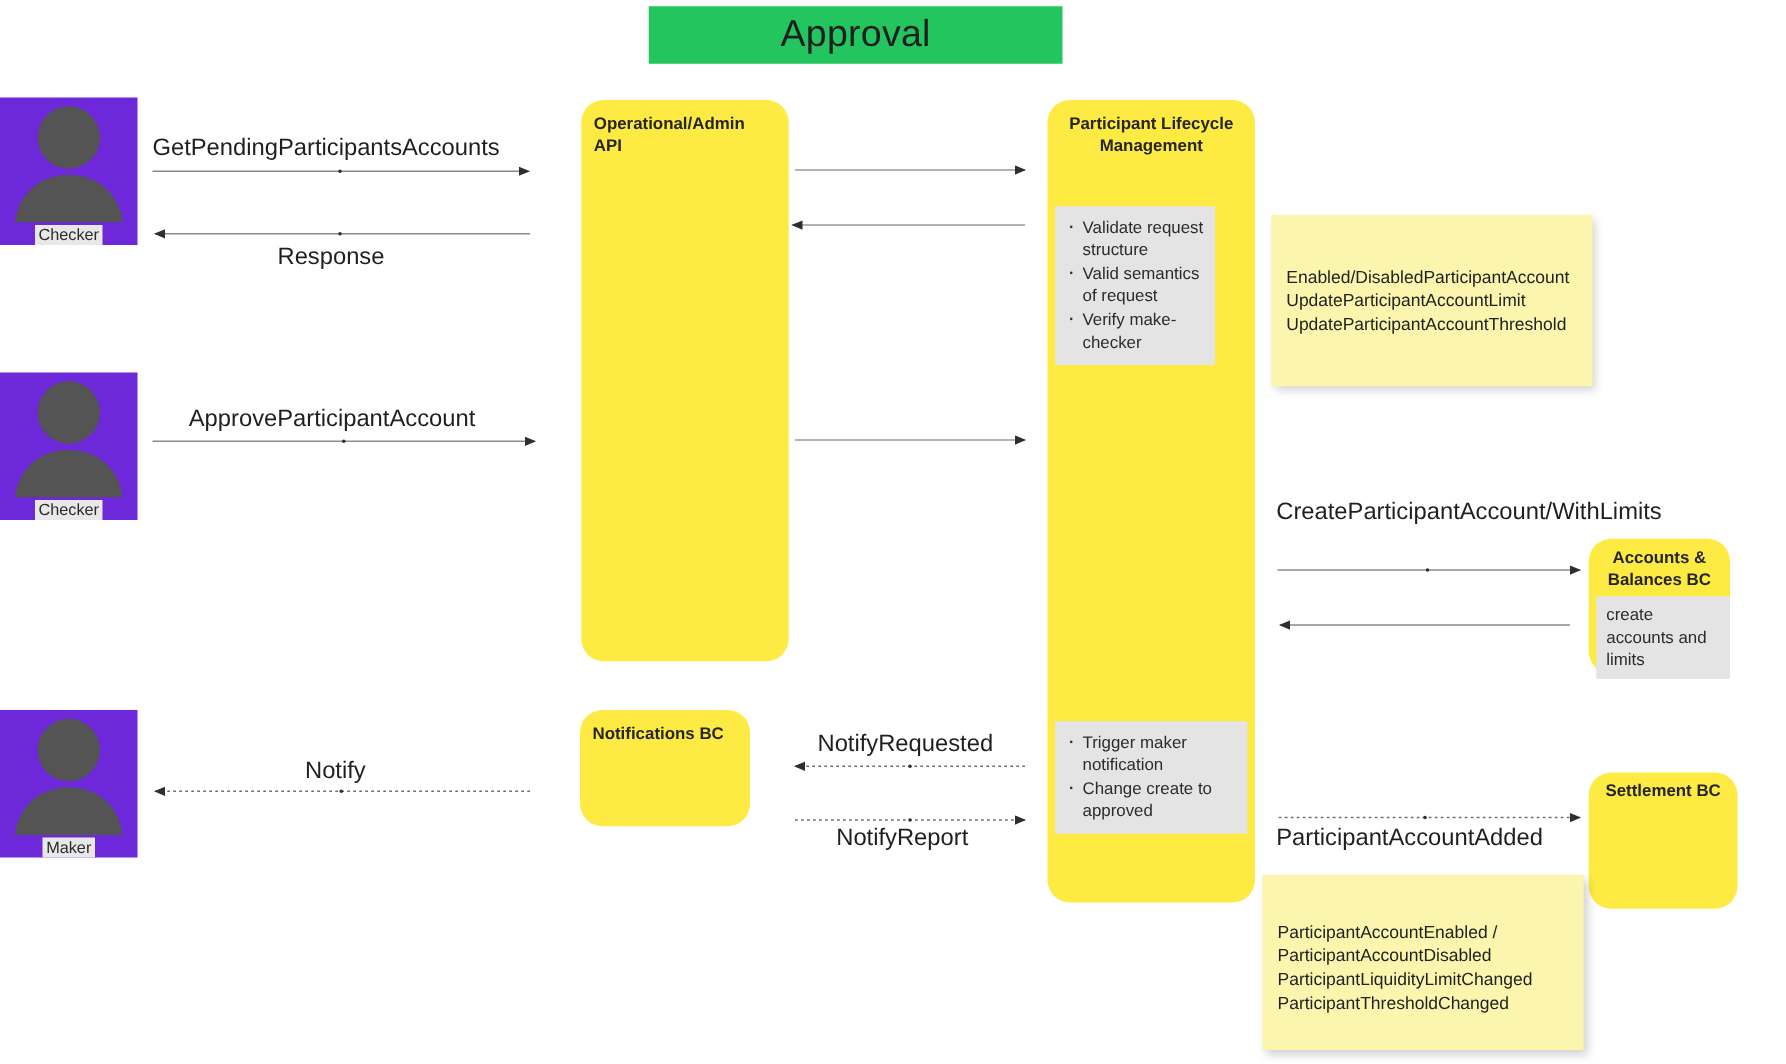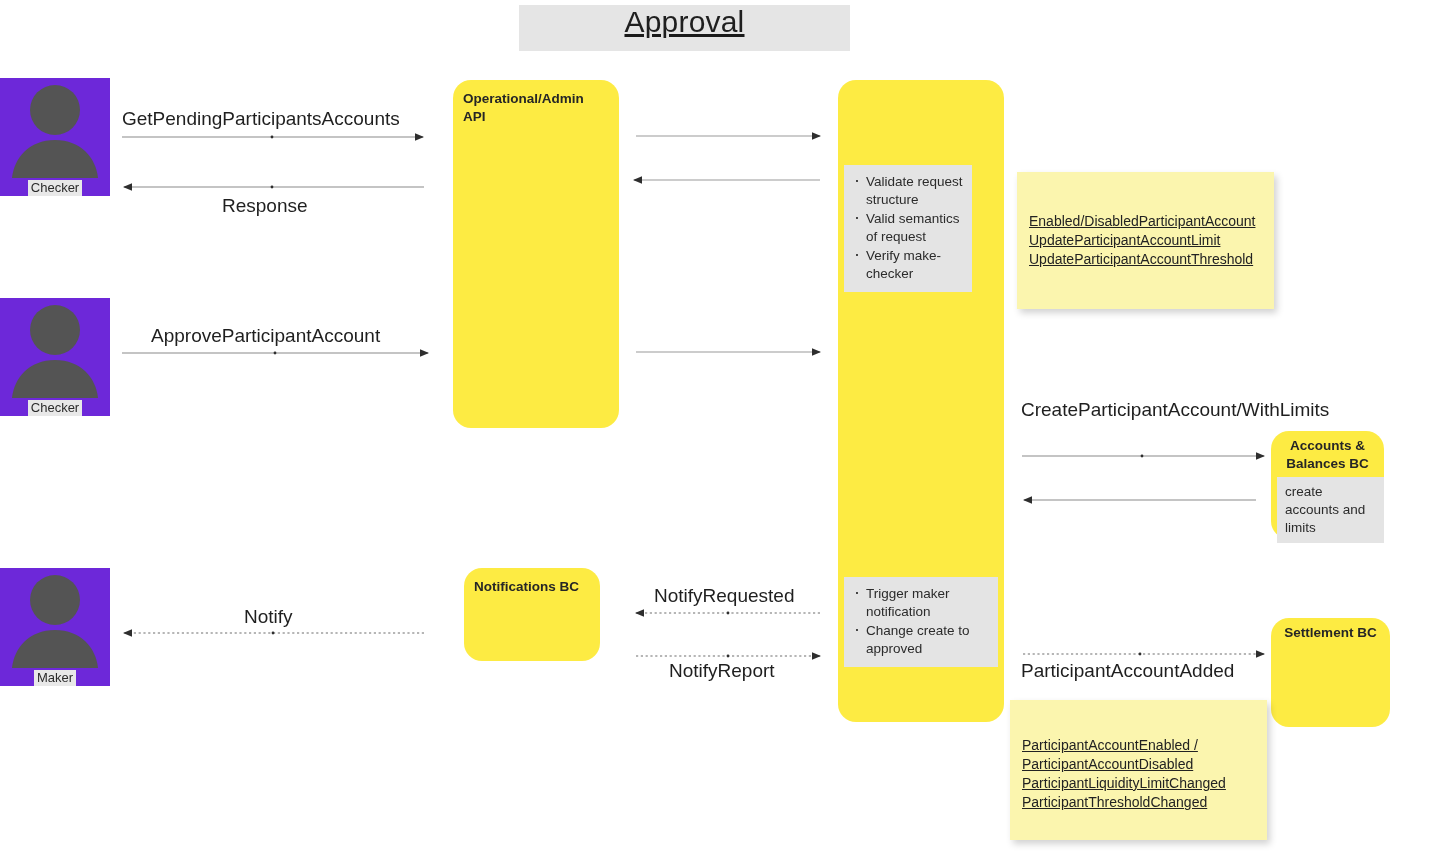--- a/index.html
+++ b/index.html
@@ -16,22 +16,22 @@
     width: 1429px;
     height: 851px;
     overflow: hidden;
     background: #ffffff;
   }
   .abs { position: absolute; }
 
   
   .title-band {
     left: 519px; top: 5px; width: 331px; height: 46px;
-    background: #e5e5e5;
-    display: flex; align-items: flex-start; justify-content: center; text-decoration: underline;
+    background: #22c55e;
+    display: flex; align-items: center; justify-content: center;
   }
   .title-text {
     font-size: 30px;
     font-weight: 400;
     color: #1f1f1f;
     letter-spacing: 0.2px;
     white-space: nowrap;
   }
 
   
@@ -102,21 +102,20 @@
     position: absolute;
     background: #fbf5ae;
     box-shadow: 3px 4px 7px rgba(0,0,0,0.18);
     color: #222;
     font-size: 14px;
     line-height: 19px;
   }
   .sticky .sticky-body {
     padding: 40px 14px 14px 12px;
     white-space: pre-line;
-    text-decoration: underline;
   }
   .sticky.sticky-lower .sticky-body {
     padding: 36px 14px 14px 12px;
   }
 
   
   .msg-label {
     position: absolute;
     font-size: 19px;
     color: #1f1f1f;
@@ -154,25 +153,26 @@
   </div>
 
   <div class="abs actor" style="left:0px; top:568px;">
     <svg class="actor-glyph" viewBox="0 0 90 100">
       <circle cx="45" cy="32" r="25" fill="#545454"></circle>
       <path d="M45 62 C19 62 4 80 2 100 L88 100 C86 80 71 62 45 62 Z" fill="#545454"></path>
     </svg>
     <span class="actor-label">Maker</span>
   </div>
 
-  <div class="abs lane" style="left:453px; top:80px; width:166px; height:348px;">
+  <div class="abs lane" style="left:465px; top:80px; width:166px; height:449px;">
     <div class="lane-title left-align" style="top:10px;">Operational/Admin API</div>
   </div>
 
   <div class="abs lane" style="left:838px; top:80px; width:166px; height:642px;">
+    <div class="lane-title" style="top:10px;">Participant Lifecycle Management</div>
 
     <div class="note-gray" style="left:6px; top:85px; width:128px;">
       <ul style="padding-top:8px; padding-bottom:8px;">
         <li>Validate request structure</li>
         <li>Valid semantics of request</li>
         <li>Verify make-checker</li>
       </ul>
     </div>
 
     <div class="note-gray" style="left:6px; top:497px; width:154px;">

